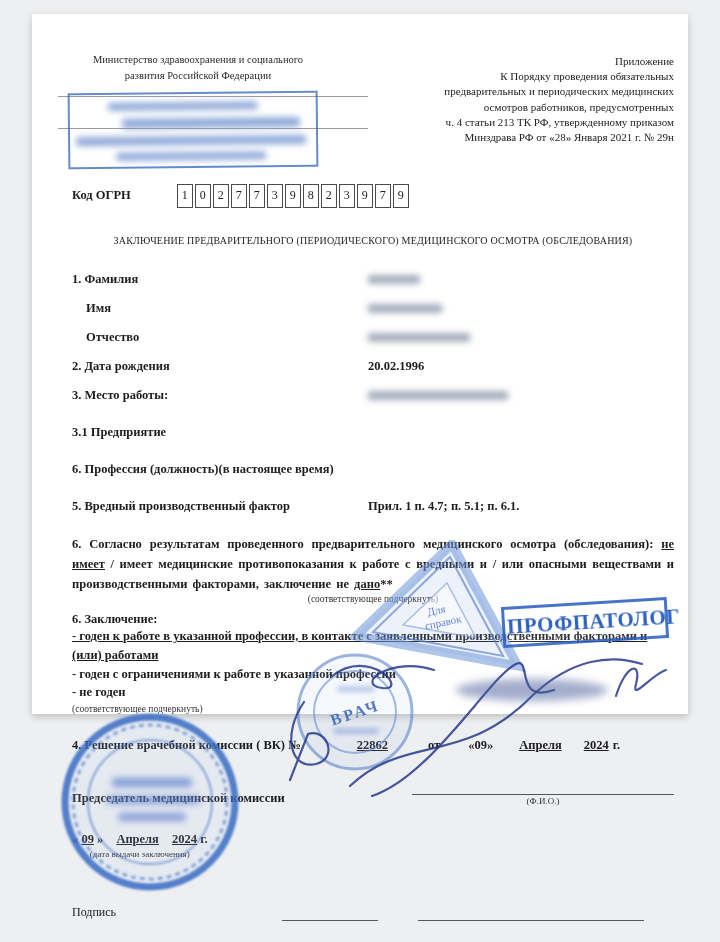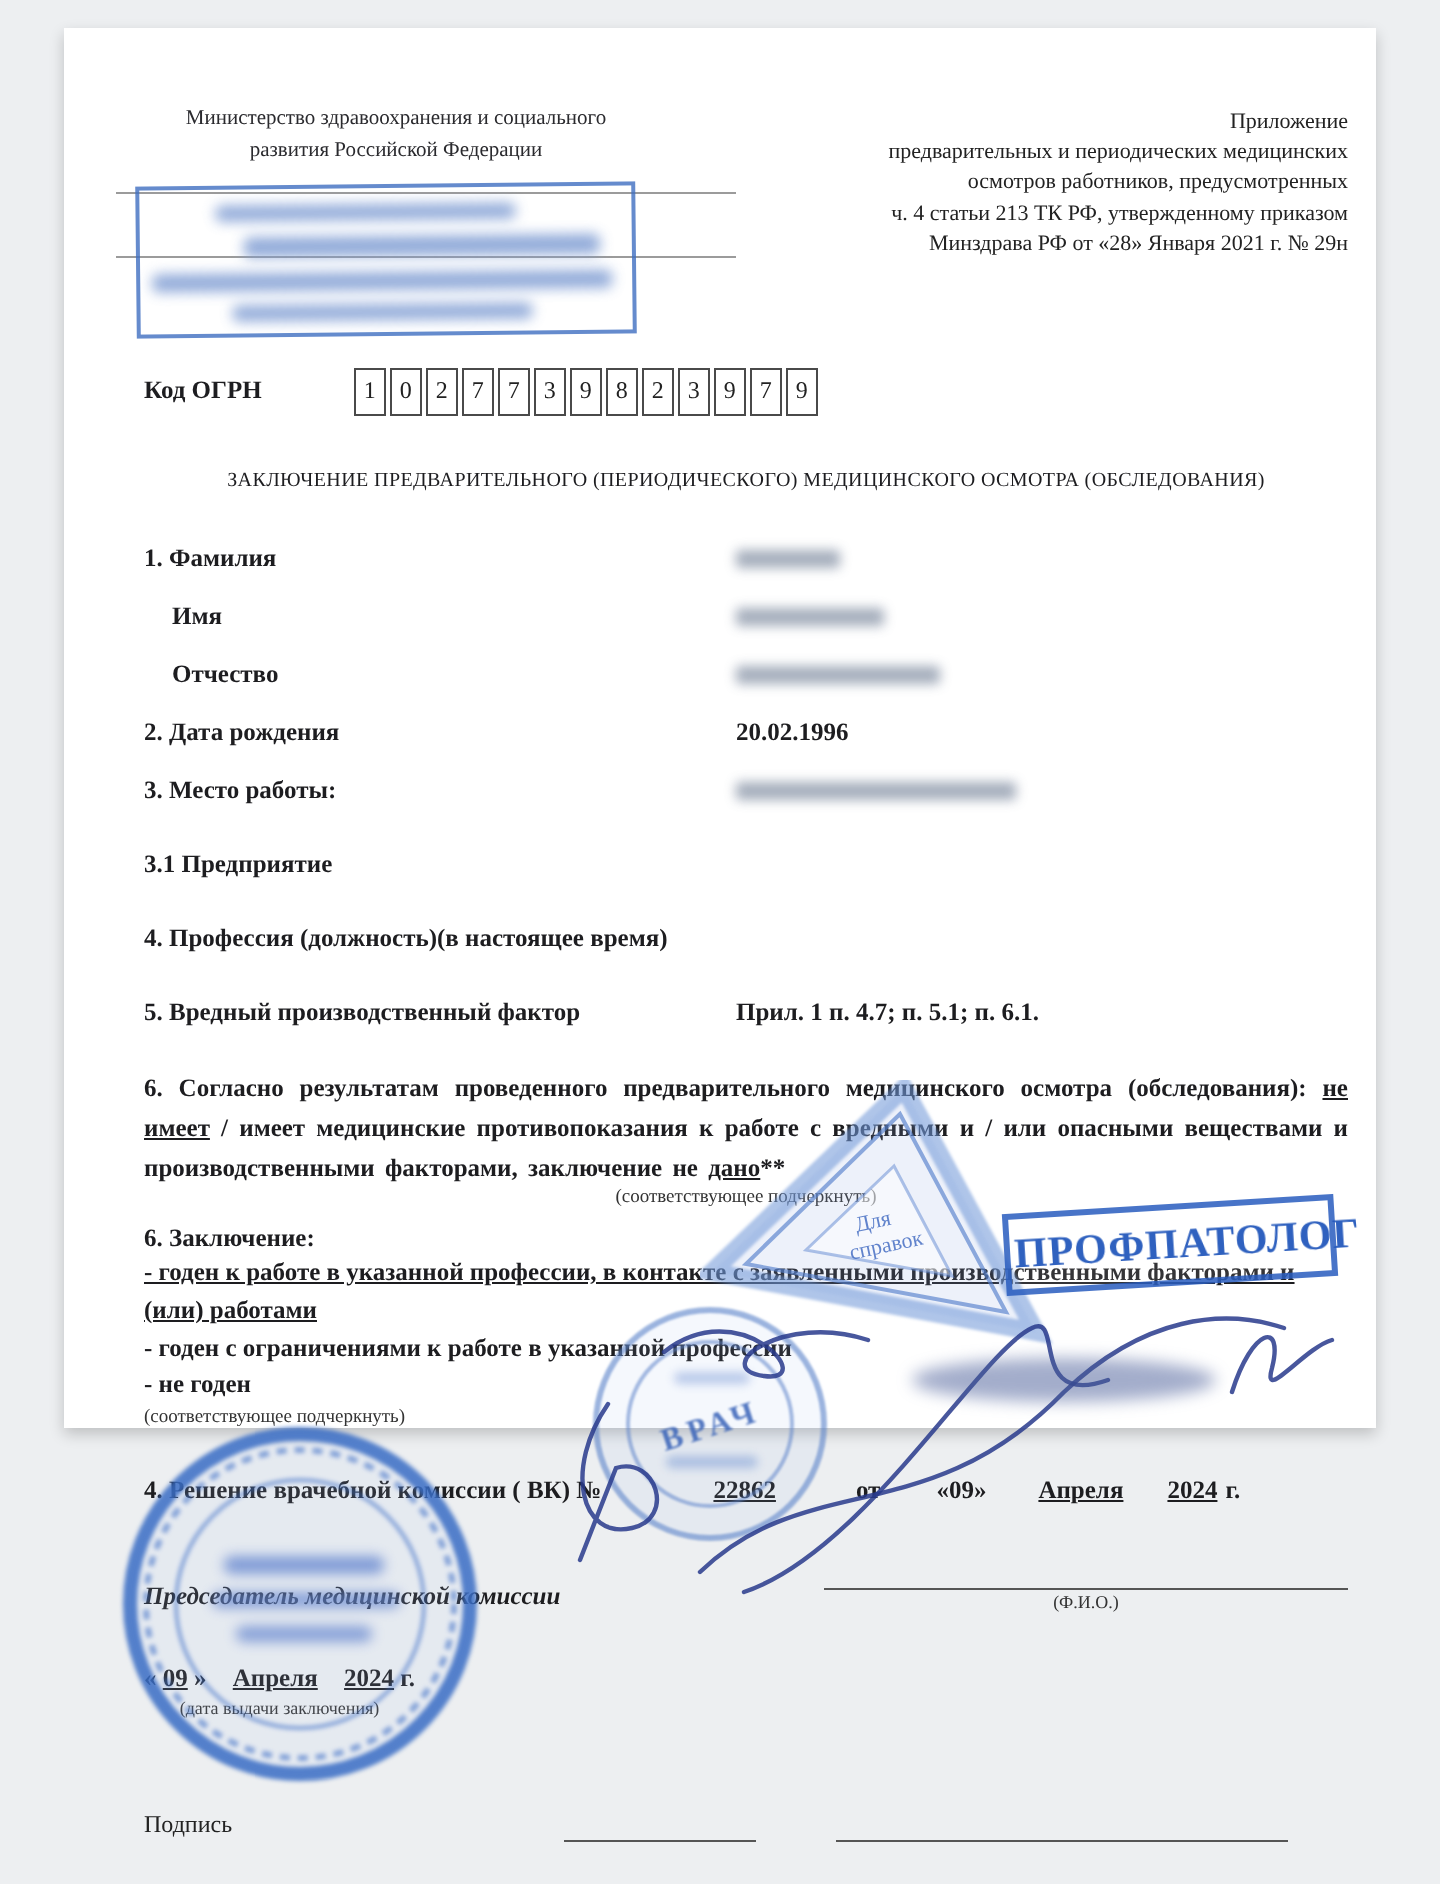--- a/index.html
+++ b/index.html
@@ -93,21 +93,21 @@
   
   .s8 { margin-top:24px; font-weight:bold; display:flex; align-items:baseline; white-space:nowrap; }
   .s8 .num { margin-left:56px; }
   .s8 .ot  { margin-left:40px; }
   .s8 .day { margin-left:28px; }
   .s8 .mon { margin-left:26px; }
   .s8 .yr  { margin-left:22px; }
   .s8 .sfx { margin-left:4px; }
 
   .chair-row { margin-top:30px; display:flex; align-items:flex-end; }
-  .chair-row .flabel-b { font-weight:bold; flex:0 0 340px;font-style:italic; }
+  .chair-row .flabel-b { font-weight:bold; flex:0 0 340px; }
   .line-wrap { flex:1; display:flex; flex-direction:column; align-items:center; }
   .line-wrap .line { width:100%; border-bottom:1px solid #555; height:12px; }
   .line-wrap .cap { font-size:9px; color:#333; margin-top:1px; }
 
   .seal-row { margin-top:26px; display:flex; align-items:flex-start; }
   .seal-row .flabel-b { font-weight:bold; flex:0 0 380px; }
   .date-block { text-align:center; }
   .date-line { font-weight:bold; white-space:nowrap; }
   .date-line .sp { margin:0 10px; }
   .date-block .cap { font-size:9px; color:#333; margin-top:2px; }
@@ -151,20 +151,21 @@
         <div class="stampbox">
           <div class="bl bl1"></div>
           <div class="bl bl2"></div>
           <div class="bl bl3"></div>
           <div class="bl bl4"></div>
         </div>
       </div>
       <div class="hdr-right">
 
       <div>Приложение</div>
+          <div>К Порядку проведения обязательных</div>
           <div>предварительных и периодических медицинских</div>
           <div>осмотров работников, предусмотренных</div>
           <div>ч. 4 статьи 213 ТК РФ, утвержденному приказом</div>
           <div>Минздрава РФ от «28» Января 2021 г. № 29н</div>
         </div>
     </div>
 
     <div class="ogrn-row">
       <span class="ogrn-label">Код ОГРН</span>
       <div class="ogrn-cells">
@@ -213,21 +214,21 @@
           <span class="flabel">3. Место работы:</span>
 
           <span class="redact" style="width: 140px;"></span>
         </div>
         <div class="frow gap-before">
           <span class="flabel">3.1 Предприятие</span>
           <span class="fvalue"></span>
 
         </div>
         <div class="frow gap-before">
-          <span class="flabel">4. Профессия (должность)(в настоящее время)</span>
+          <span class="flabel">6. Профессия (должность)(в настоящее время)</span>
 
         </div>
         <div class="frow gap-before">
           <span class="flabel">5. Вредный производственный фактор</span>
           <span class="fvalue">Прил. 1 п. 4.7; п. 5.1; п. 6.1.</span>
 
         </div>
       </div>
 
     <p class="s6">

